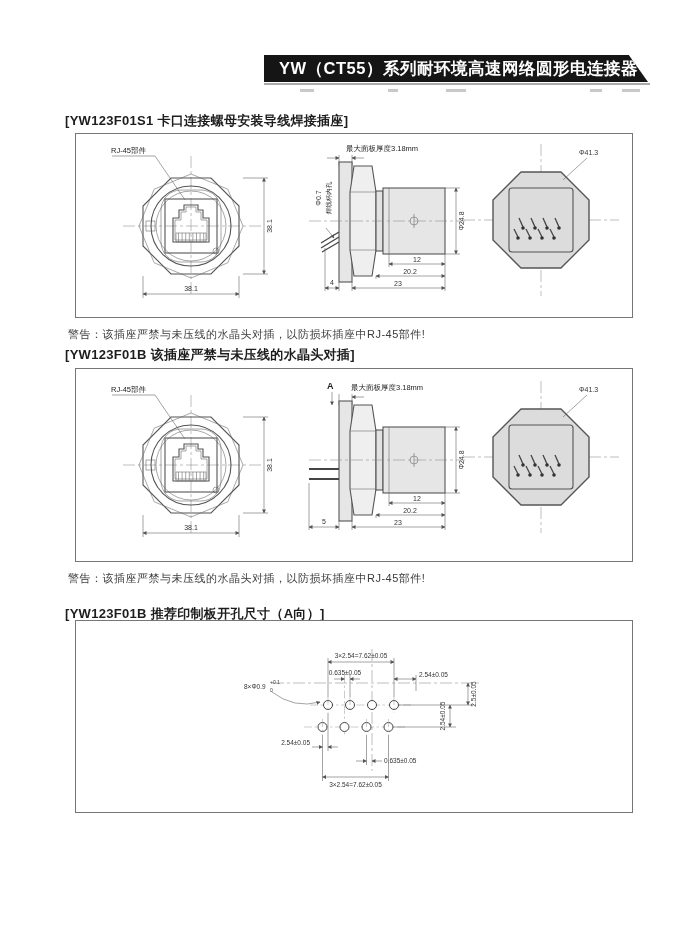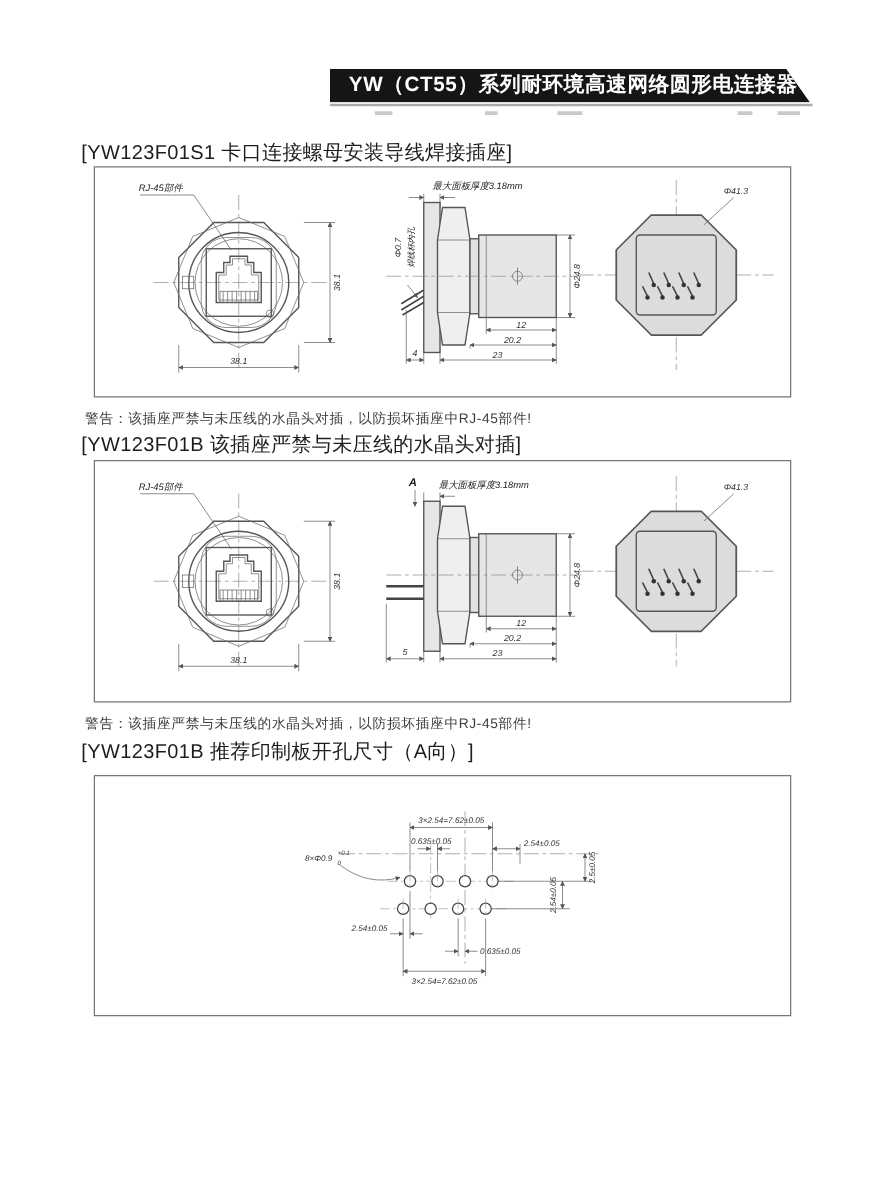--- a/index.html
+++ b/index.html
@@ -7,25 +7,25 @@
        font-family:"Liberation Sans",sans-serif;overflow:hidden;}
   .abs{position:absolute;}
   
   .banner{left:264px;top:55px;width:384px;height:27px;background:#151515;
           clip-path:polygon(0 0,95% 0,100% 100%,0 100%);}
   .banner-text{color:#ffffff;font-size:16.5px;font-weight:bold;line-height:27px;
                padding-left:15px;letter-spacing:0.5px;white-space:nowrap;}
   .banner-rule{left:264px;top:83px;width:386px;height:2px;background:#aaaaaa;}
   .ghost{top:89px;height:3px;background:#c9c9c9;}
   
-  .sec-heading{left:65px;font-size:16px;font-weight:normal;color:#1d1d1d;
+  .sec-heading{left:65px;font-size:13px;font-weight:bold;color:#1d1d1d;
                letter-spacing:0.3px;white-space:nowrap;}
   .warning{left:68px;font-size:11px;color:#3c3c3c;white-space:nowrap;
            font-family:Liberation Sans, sans-serif;letter-spacing:0.5px;}
-  .frame{border:1px solid #767676;background:#ffffff;font-style:italic;}
+  .frame{border:1px solid #767676;background:#ffffff;}
   #frame1{left:75px;top:133px;width:556px;height:183px;}
   #frame2{left:75px;top:368px;width:556px;height:192px;}
   #frame3{left:75px;top:620px;width:556px;height:191px;}
   
   svg{overflow:visible;}
   .ln{stroke:#555;stroke-width:1.1;fill:none;}
   .lnW{stroke:#555;stroke-width:1.1;}
   .lnThin{stroke:#6b6b6b;stroke-width:0.6;fill:none;}
   .cl{stroke:#8a8a8a;stroke-width:0.55;stroke-dasharray:12 3 3 3;fill:none;}
   .clThin{stroke:#9a9a9a;stroke-width:0.5;stroke-dasharray:8 2.5 2.5 2.5;fill:none;}
@@ -335,21 +335,21 @@
     </g>
     <g>
       <text class="dtxt" x="118" y="15">Φ41.3</text>
       <line class="dim" x1="126" y1="18" x2="102" y2="40"></line>
     </g>
   </svg>
 </div>
 
 <div class="abs warning" style="top:571px;">警告：该插座严禁与未压线的水晶头对插，以防损坏插座中RJ-45部件!</div>
 
-<div class="abs sec-heading" style="top:591px;">[YW123F01B 推荐印制板开孔尺寸（A向）]</div>
+<div class="abs sec-heading" style="top:605px;">[YW123F01B 推荐印制板开孔尺寸（A向）]</div>
 
 <div id="frame3" class="abs frame">
   <svg class="abs" style="left:140px;top:14px;" width="300" height="168" viewBox="0 0 300 168">
     <g>
       <line class="cl" x1="56" y1="48" x2="264" y2="48"></line>
       <line class="cl" x1="156" y1="14" x2="156" y2="136"></line>
       <line class="clThin" x1="94" y1="70" x2="196" y2="70"></line>
       <line class="clThin" x1="88" y1="92" x2="190" y2="92"></line>
       <line class="clThin" x1="128.5" y1="40" x2="128.5" y2="100"></line>
     </g>

